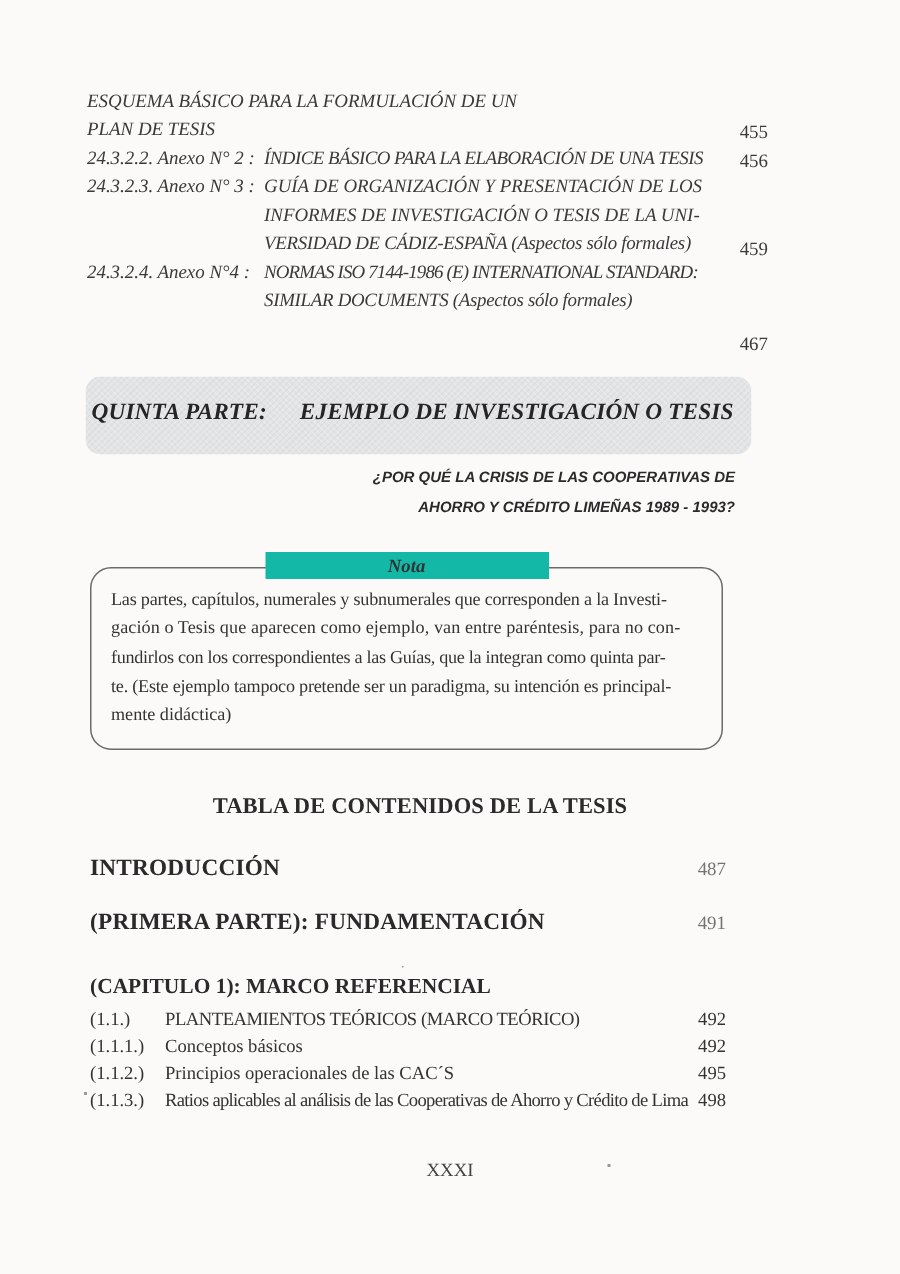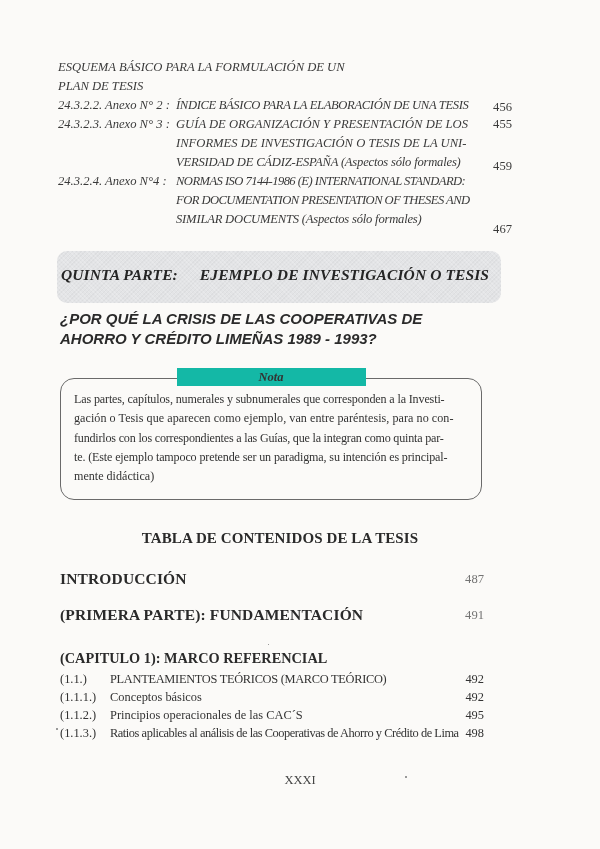--- a/index.html
+++ b/index.html
@@ -72,25 +72,25 @@
       white-space: nowrap;
       letter-spacing: 0.1px;
     }
     .banner-text .gap { display: inline-block; width: 22px; }
     
     .question {
       position: absolute;
       left: 60px;
       top: 309px;
       width: 430px;
-      text-align: left;
+      text-align: right;
       font-family: "Liberation Sans", "DejaVu Sans", sans-serif;
       font-weight: bold;
       font-style: italic;
-      font-size: 15px;
+      font-size: 10px;
       line-height: 20px;
       color: #2a2a2a;
     }
     .question span { display: block; }
     
     .nota-box {
       position: absolute;
       left: 60px;
       top: 378px;
       width: 420px;
@@ -205,21 +205,21 @@
   </style>
 </head>
 <body>
 
 <div class="annex-list">
   <div class="annex-row" style="height:38px;">
     <div class="annex-title">
       <span>ESQUEMA BÁSICO PARA LA FORMULACIÓN DE UN</span>
       <span>PLAN DE TESIS</span>
     </div>
-    <span class="annex-page" style="top:21px;margin-top:36px;">455</span>
+    <span class="annex-page" style="top:21px;">455</span>
   </div>
   <div class="annex-row" style="height:19px;">
     <span class="annex-num">24.3.2.2. Anexo N° 2 :</span>
     <div class="annex-title">
       <span style="letter-spacing:-0.35px;">ÍNDICE BÁSICO PARA LA ELABORACIÓN DE UNA TESIS</span>
     </div>
     <span class="annex-page" style="top:2px;">456</span>
   </div>
   <div class="annex-row" style="height:57px;">
     <span class="annex-num">24.3.2.3.  Anexo N° 3 :</span>
@@ -227,21 +227,20 @@
       <span>GUÍA DE ORGANIZACIÓN Y PRESENTACIÓN  DE LOS</span>
       <span>INFORMES DE INVESTIGACIÓN O TESIS  DE LA UNI-</span>
       <span style="letter-spacing:-0.2px;">VERSIDAD DE CÁDIZ-ESPAÑA (Aspectos sólo formales)</span>
     </div>
     <span class="annex-page" style="top:42px;">459</span>
   </div>
   <div class="annex-row" style="height:57px;">
     <span class="annex-num">24.3.2.4. Anexo N°4  :</span>
     <div class="annex-title">
       <span style="letter-spacing:-0.55px;">NORMAS ISO 7144-1986 (E) INTERNATIONAL STANDARD:</span>
-      <span style="letter-spacing:-0.55px;">FOR DOCUMENTATION PRESENTATION OF THESES AND</span>
       <span style="letter-spacing:-0.2px;">SIMILAR DOCUMENTS (Aspectos sólo formales)</span>
     </div>
     <span class="annex-page" style="top:48px;">467</span>
   </div>
 </div>
 
 <div class="banner">
   <div class="banner-text">
     <span>QUINTA PARTE:</span><span class="gap"></span><span>EJEMPLO DE INVESTIGACIÓN O TESIS</span>
   </div>

